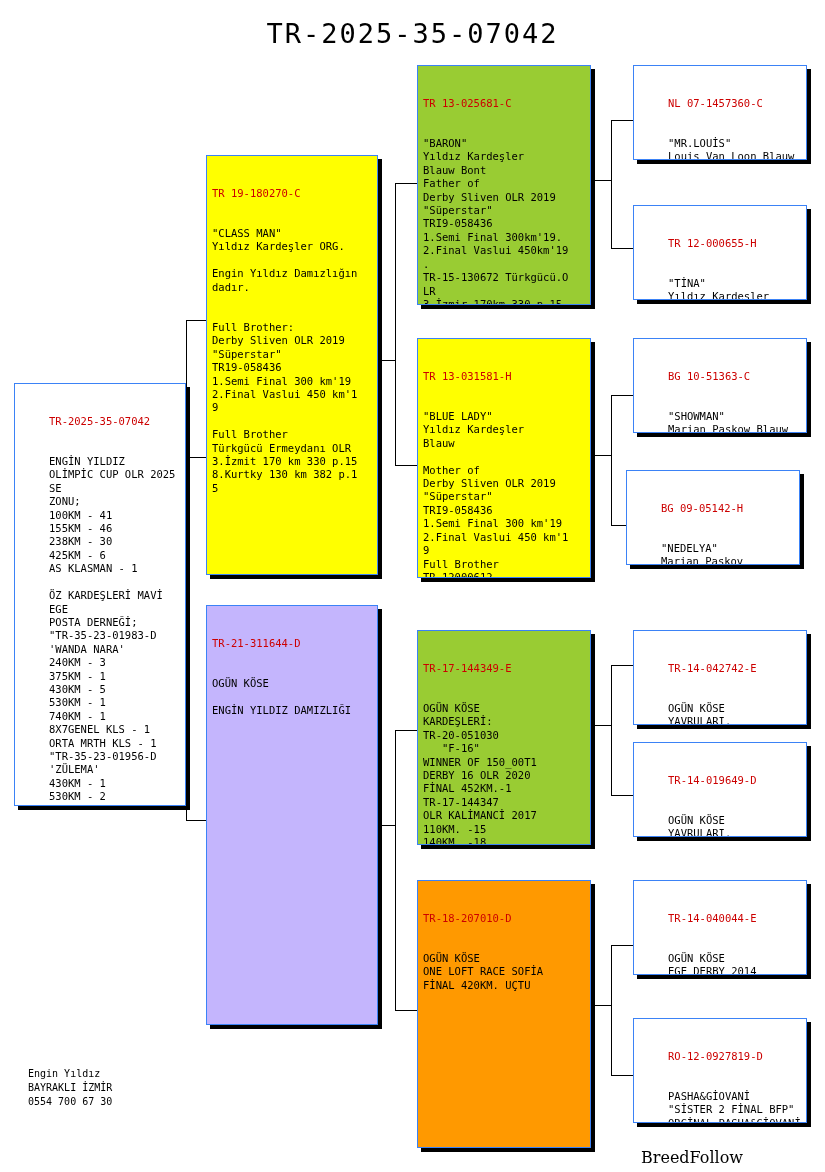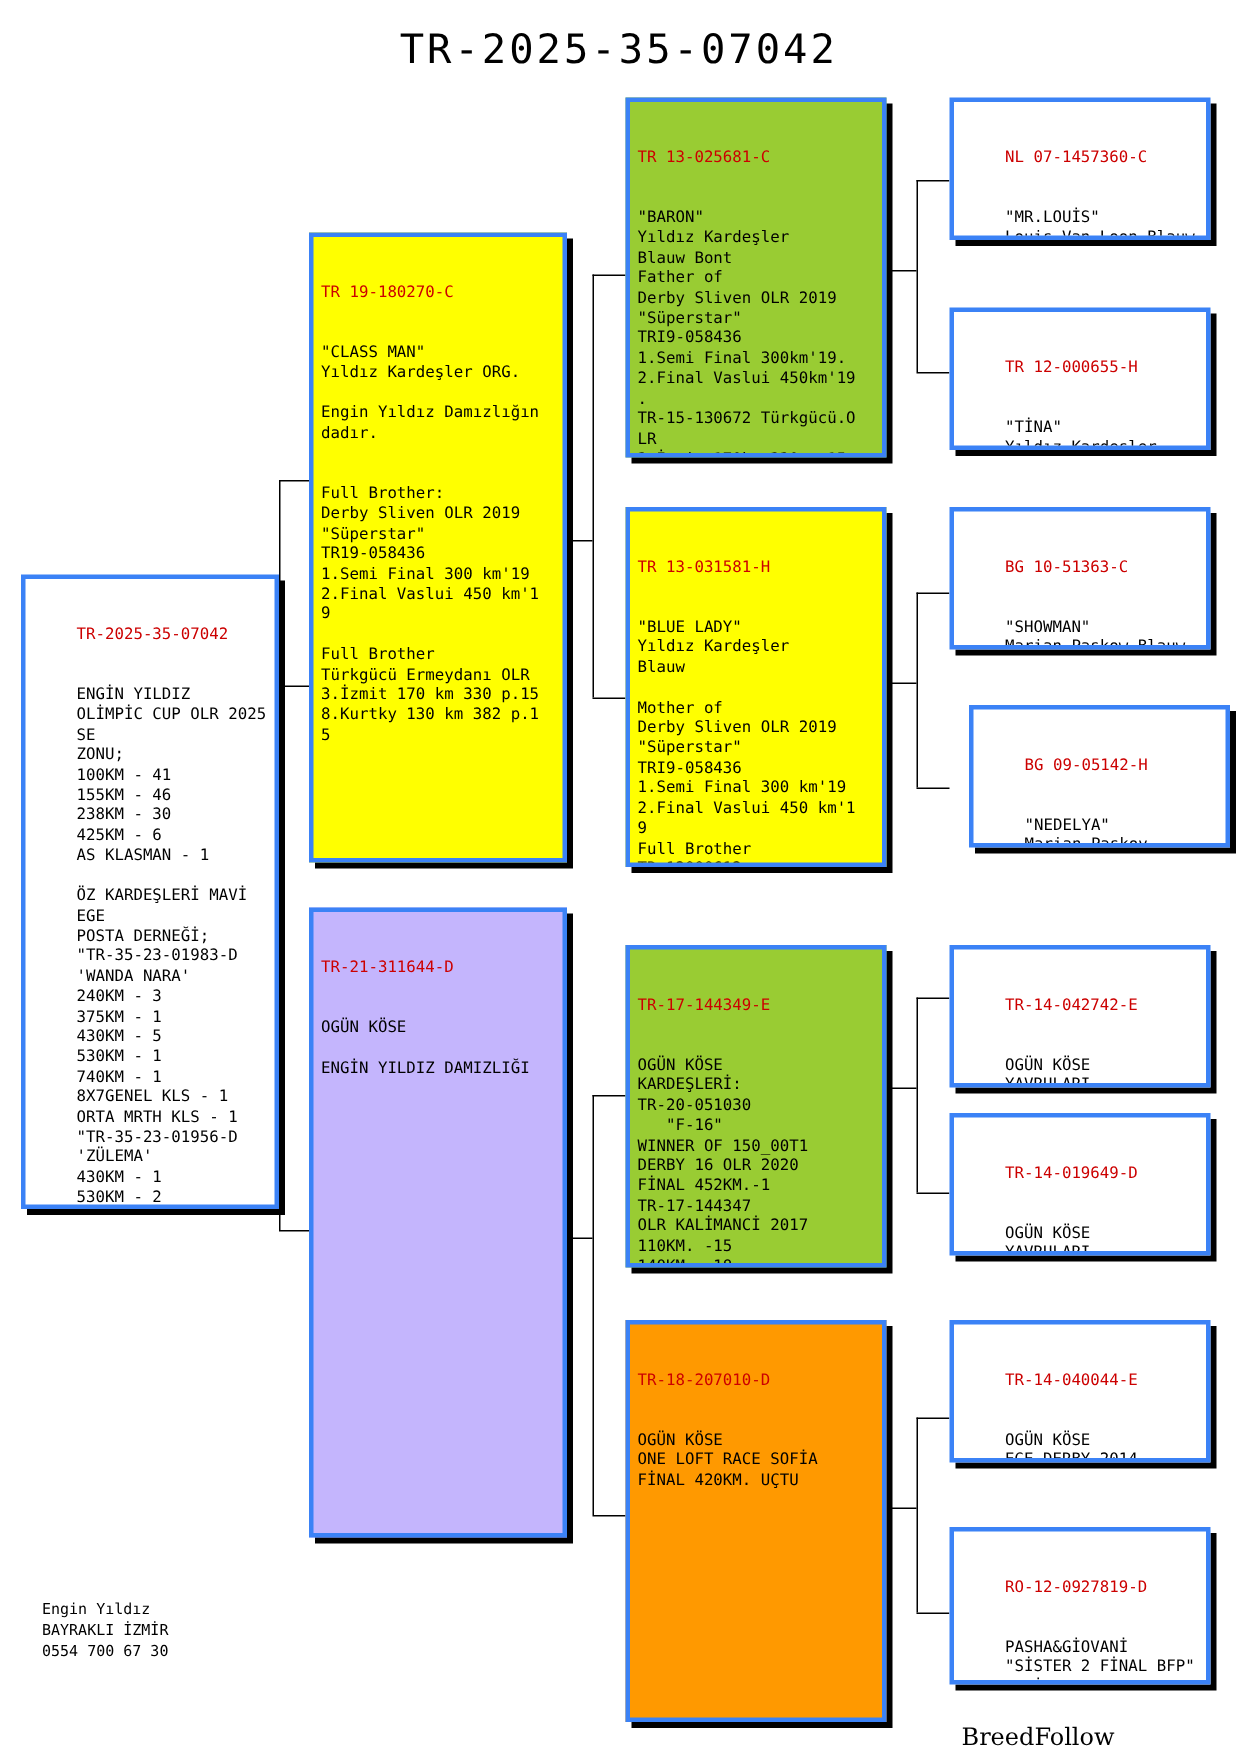--- a/index.html
+++ b/index.html
@@ -21,21 +21,21 @@
     width: 825px;
     text-align: center;
     font-family: "DejaVu Sans Mono", monospace;
     font-size: 27px;
     letter-spacing: 2px;
     color: #000000;
   }
   .card {
     position: absolute;
     box-sizing: border-box;
-    border: 3px solid #3b82f6;
+    border: 1px solid #3b82f6;
     box-shadow: 4px 4px 0 #000000;
     font-family: "DejaVu Sans Mono", monospace;
     font-size: 10.5px;
     line-height: 13.4px;
     color: #000000;
     padding: 4px 5px 4px 5px;
     white-space: pre-wrap;
     overflow: hidden;
   }
   .card .hdr {
@@ -269,21 +269,21 @@
 <div class="card c-white" style="left:633px; top:338px; width:174px; height:95px;">
   <span class="hdr">BG 10-51363-C</span>
   <span class="body">"SHOWMAN"
 Marian Paskow Blauw kra
 s wirpen
 
 Father of
 TR-12-000612</span>
 </div>
 
-<div class="card c-white" style="left:646px; top:470px; width:174px; height:95px;">
+<div class="card c-white" style="left:626px; top:470px; width:174px; height:95px;">
   <span class="hdr">BG 09-05142-H</span>
   <span class="body">"NEDELYA"
 Marian Paskov
 Blauw kras
 58.Somb.1 734km 398p.
 94.Sombort 734km 779p.
 41.Smed.2 595km 636p.</span>
 </div>
 
 <div class="card c-white" style="left:633px; top:630px; width:174px; height:95px;">

